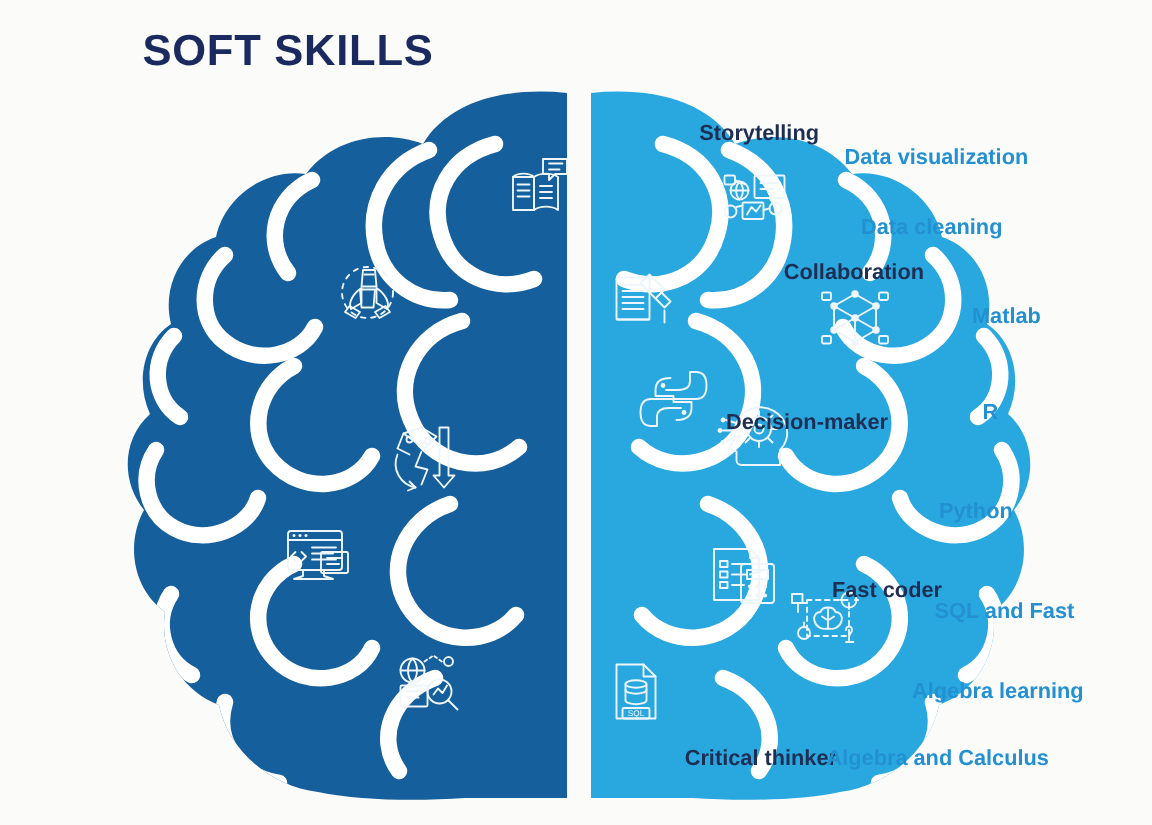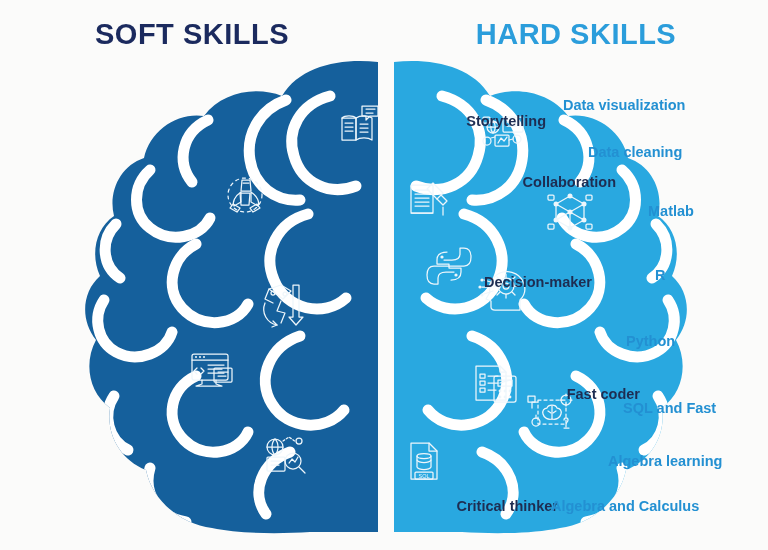--- a/index.html
+++ b/index.html
@@ -326,32 +326,31 @@
         <ellipse cx="0" cy="-5" rx="7" ry="2.5"></ellipse>
         <path d="M-7,-5 L-7,6 C-7,7.5 -3,8.5 0,8.5 C3,8.5 7,7.5 7,6 L7,-5"></path>
         <path d="M-7,-1 C-7,0.5 -3,1.5 0,1.5 C3,1.5 7,0.5 7,-1"></path>
         <rect x="-9" y="11" width="18" height="7" rx="1"></rect>
         <text x="0" y="16.5" font-size="5.5" fill="#eef6fb" stroke="none" text-anchor="middle" font-family="Liberation Sans, sans-serif">SQL</text>
       </g>
     </g>
   </svg>
 
   <div class="title" id="title-soft">SOFT SKILLS</div>
-  <div class="title" id="title-hard">HARD SKILLS</div>
 
   <div id="soft-labels">
-      <div class="label label-left" style="top: 121px; right: 222px; text-align: center;">Storytelling</div>
+      <div class="label label-left" style="top: 89px; right: 222px; text-align: center;">Storytelling</div>
       <div class="label label-left" style="top: 182px; right: 152px;">Collaboration</div>
       <div class="label label-left" style="top: 282px; right: 176px;">Decision-maker</div>
-      <div class="label label-left" style="top: 394px; right: 128px;">Fast coder</div>
+      <div class="label label-left" style="top: 394px; right: 140px;">Fast coder</div>
       <div class="label label-left" style="top: 506px; right: 210px;">Critical thinker</div>
     </div>
   <div id="hard-labels">
       <div class="label label-right" style="top: 105px; left: 563px; text-align: center;">Data visualization</div>
-      <div class="label label-right" style="top: 152px; left: 588px;">Data cleaning</div>
+      <div class="label label-right" style="top: 152px; left: 574px;">Data cleaning</div>
       <div class="label label-right" style="top: 211px; left: 648px;">Matlab</div>
       <div class="label label-right" style="top: 275px; left: 655px;">R</div>
       <div class="label label-right" style="top: 341px; left: 626px;">Python</div>
       <div class="label label-right" style="top: 408px; left: 623px;">SQL and Fast</div>
       <div class="label label-right" style="top: 461px; left: 608px;">Algebra learning</div>
       <div class="label label-right" style="top: 506px; left: 551px;">Algebra and Calculus</div>
     </div>
 
 </div>
 

